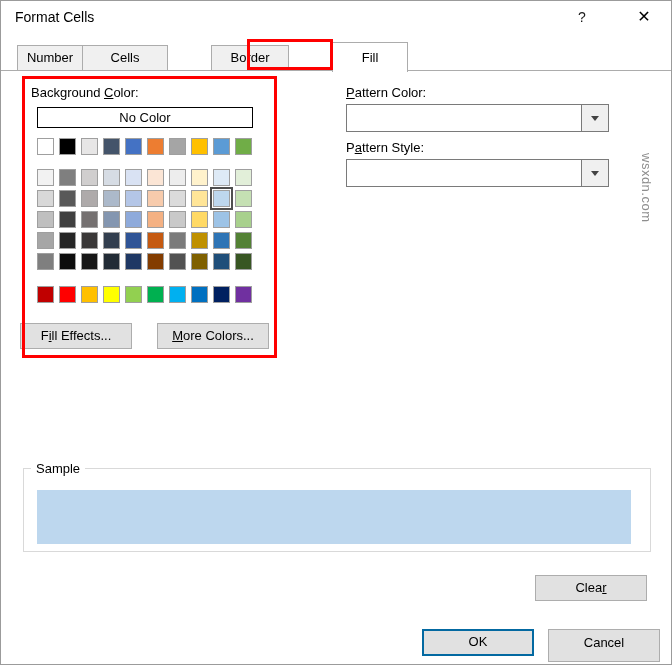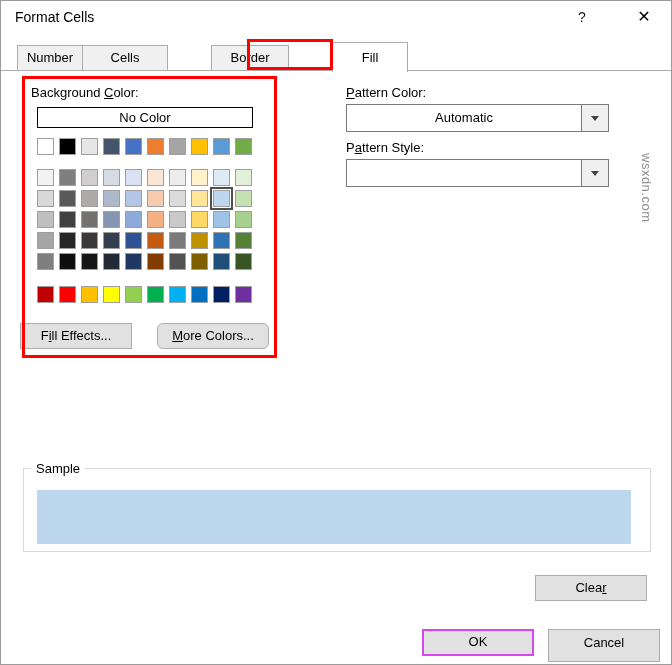--- a/index.html
+++ b/index.html
@@ -33,23 +33,23 @@
   .palette { position:absolute; left:36px; }
   .pal-theme { top:137px; }
   .pal-variants { top:168px; }
   .pal-standard { top:285px; }
   .swatch-row { display:flex; gap:5px; margin-bottom:4px; height:17px; }
   .swatch { width:17px; height:17px; border:1px solid #9f9f9f; }
   .swatch.selected { outline:2px solid #4f4f4f; outline-offset:1px; }
 
   .btn { position:absolute; background:#e1e1e1; border:1px solid #adadad; text-align:center; font-size:13px; color:#000; }
   .fill-effects-btn { left:19px; top:322px; width:112px; height:26px; line-height:24px; }
-  .more-colors-btn { left:156px; top:322px; width:112px; height:26px; line-height:24px;border-radius:6px; }
+  .more-colors-btn { left:156px; top:322px; width:112px; height:26px; line-height:24px; }
   .clear-btn { left:534px; top:574px; width:112px; height:26px; line-height:24px; }
-  .ok-btn { left:421px; top:628px; width:112px; height:27px; line-height:22px; border:2px solid #d946ef; }
+  .ok-btn { left:421px; top:628px; width:112px; height:27px; line-height:22px; border:2px solid #0369a1; }
   .cancel-btn { left:547px; top:628px; width:112px; height:33px; line-height:25px; }
 
   
   .lbl-pc { left:345px; top:84px; }
   .lbl-ps { left:345px; top:139px; }
   .combo { position:absolute; width:263px; height:28px; background:#fff; border:1px solid #7a7a7a; }
   .combo-pc { left:345px; top:103px; }
   .combo-ps { left:345px; top:158px; }
   .combo .value { position:absolute; left:0; right:27px; top:0; bottom:0; text-align:center; line-height:26px; }
   .combo .arrow-btn { position:absolute; right:0; top:0; bottom:0; width:27px; background:#f0f0f0; border-left:1px solid #7a7a7a; display:flex; align-items:center; justify-content:center; }
@@ -175,21 +175,20 @@
         <div class="swatch" title="#002060" style="background: rgb(0, 32, 96);"></div>
         <div class="swatch" title="#7030A0" style="background: rgb(112, 48, 160);"></div>
       </div>
     </div>
 
   <div class="btn fill-effects-btn">F<u>i</u>ll Effects...</div>
   <div class="btn more-colors-btn"><u>M</u>ore Colors...</div>
 
   <div class="lbl lbl-pc"><u>P</u>attern Color:</div>
   <div class="combo combo-pc">
-    <div class="value">Automatic</div>
     <div class="arrow-btn">
       <span class="arrow-glyph"></span>
     </div>
   </div>
 
   <div class="lbl lbl-ps">P<u>a</u>ttern Style:</div>
   <div class="combo combo-ps">
     <div class="value"></div>
     <div class="arrow-btn">
       <span class="arrow-glyph"></span>

